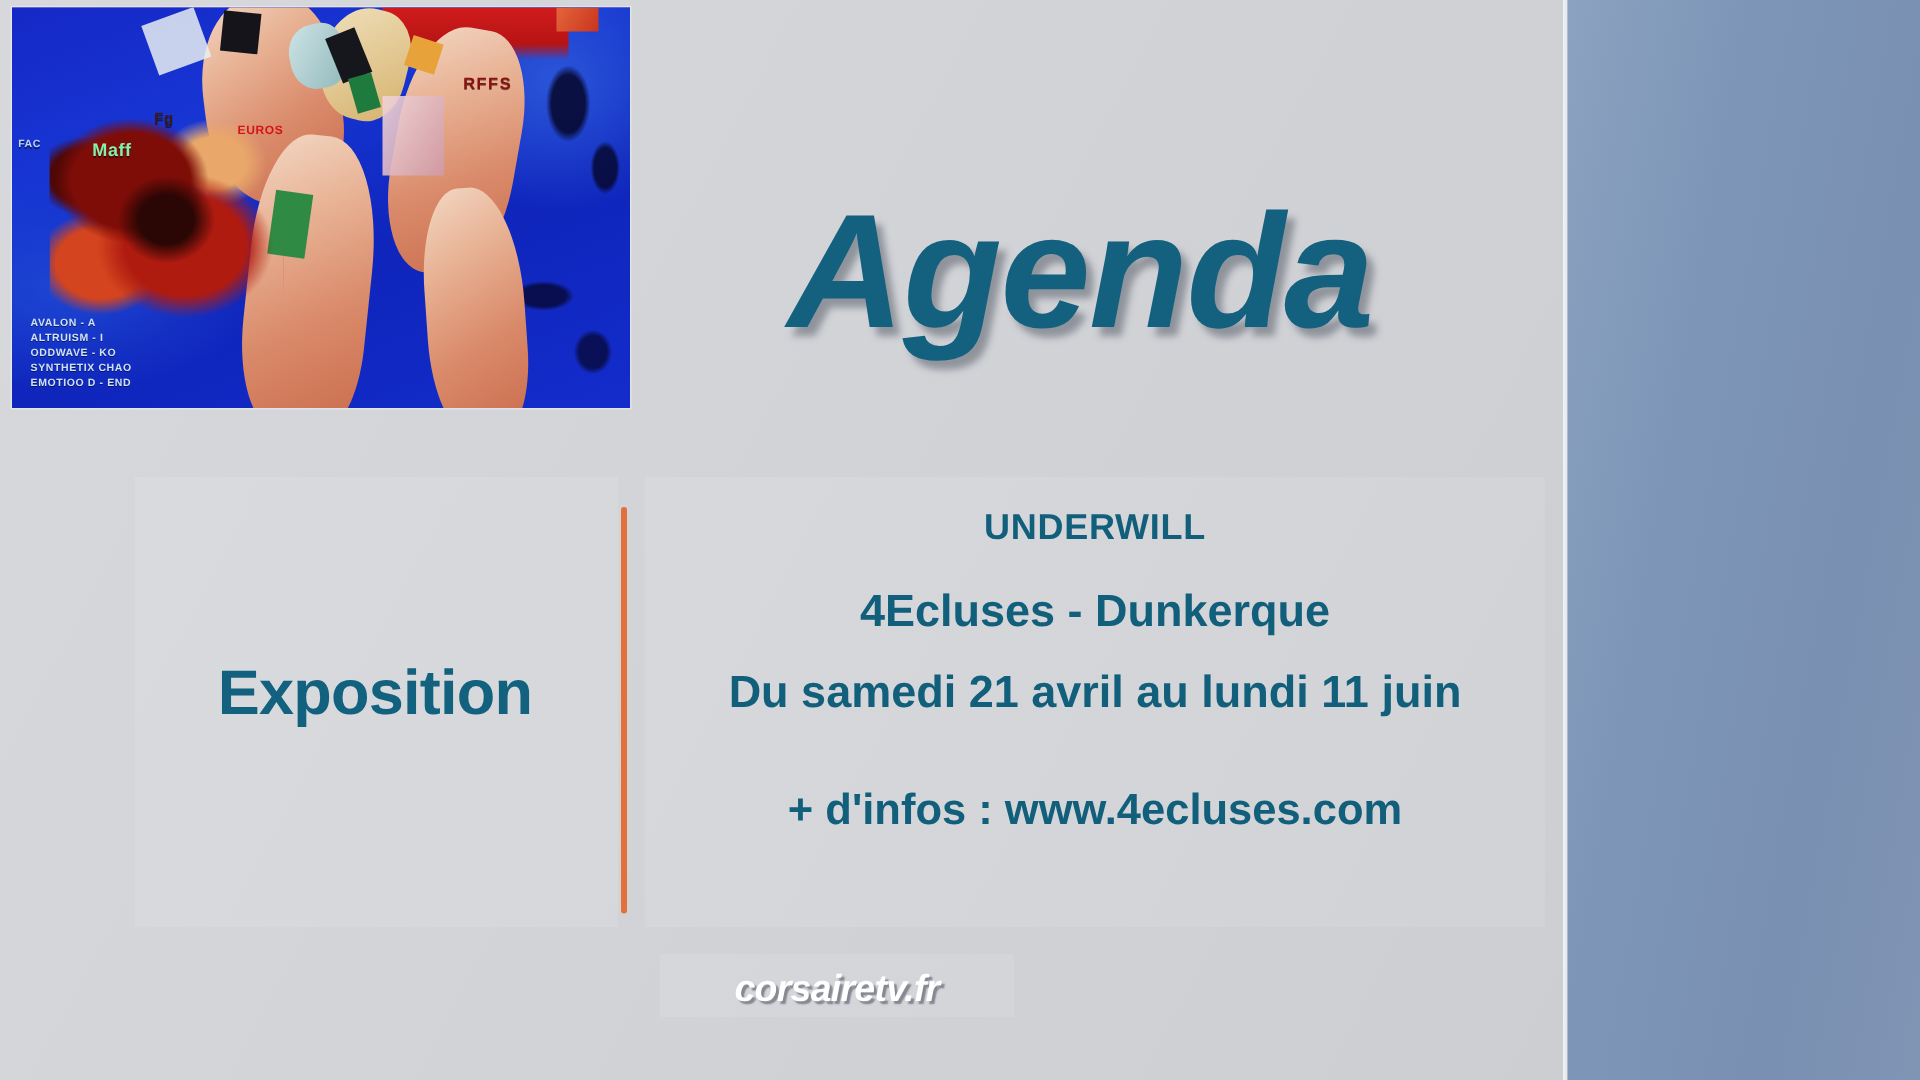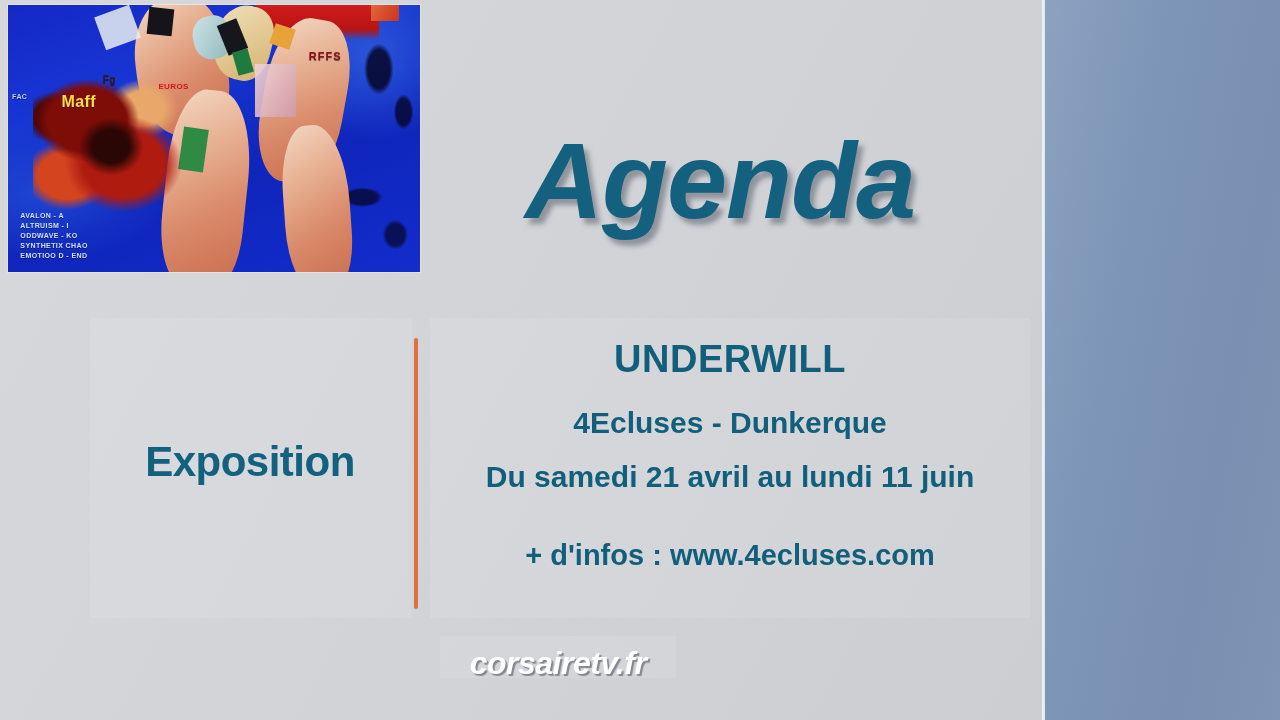--- a/index.html
+++ b/index.html
@@ -114,21 +114,21 @@
     font-weight: bold;
     letter-spacing: .4px;
     white-space: nowrap;
     text-shadow: 0 1px 0 rgba(0,0,0,.5);
   }
   .aw-list { left: 3%; top: 77%; font-size: 7px; line-height: 10px; }
   .aw-euro { left: 36.5%; top: 29%; font-size: 8px; color: #d61414; text-shadow: none; }
   .aw-rffs { left: 73%; top: 17%; font-size: 11px; color: #8b1210; letter-spacing: 1px; }
   .aw-fac  { left: 1%; top: 33%; font-size: 7px; color: #bcd4ef; }
   .aw-fg   { left: 23%; top: 26%; font-size: 10px; color: #3a1b12; }
-  .aw-maff { left: 13%; top: 33%; font-size: 16px; color: #fde047; }
+  .aw-maff { left: 13%; top: 33%; font-size: 12px; color: #86efac; }
 
   
   #agenda-title {
     position: absolute;
     left: 430px; top: 127px;
     width: 580px;
     text-align: center;
     font-size: 108px;
     font-weight: bold;
     line-height: 1;
@@ -159,32 +159,32 @@
 
   
   #body-block {
     position: absolute;
     left: 430px; top: 338px;
     width: 600px;
     text-align: center;
     color: #125f7c;
   }
   .body-line { font-weight: bold; white-space: nowrap; }
-  #line-title { font-size: 38px; letter-spacing: .5px; margin-bottom: 25px; }
+  #line-title { font-size: 24px; letter-spacing: .5px; margin-bottom: 25px; }
   #line-venue { font-size: 30px; margin-bottom: 20px; }
   #line-dates { font-size: 30px; margin-bottom: 45px; }
   #line-info  { font-size: 29px; text-align: center; }
 
   
   #footer-url {
     position: absolute;
     left: 440px; top: 645px;
     width: 236px;
     text-align: center;
-    font-size: 32px;
+    font-size: 25px;
     font-weight: bold;
     font-style: italic;
     color: #ffffff;
     letter-spacing: -0.5px;
     text-shadow: 2px 2px 1px rgba(105,110,120,0.75);
   }
 
   
   #logo-panel {
     position: absolute;

